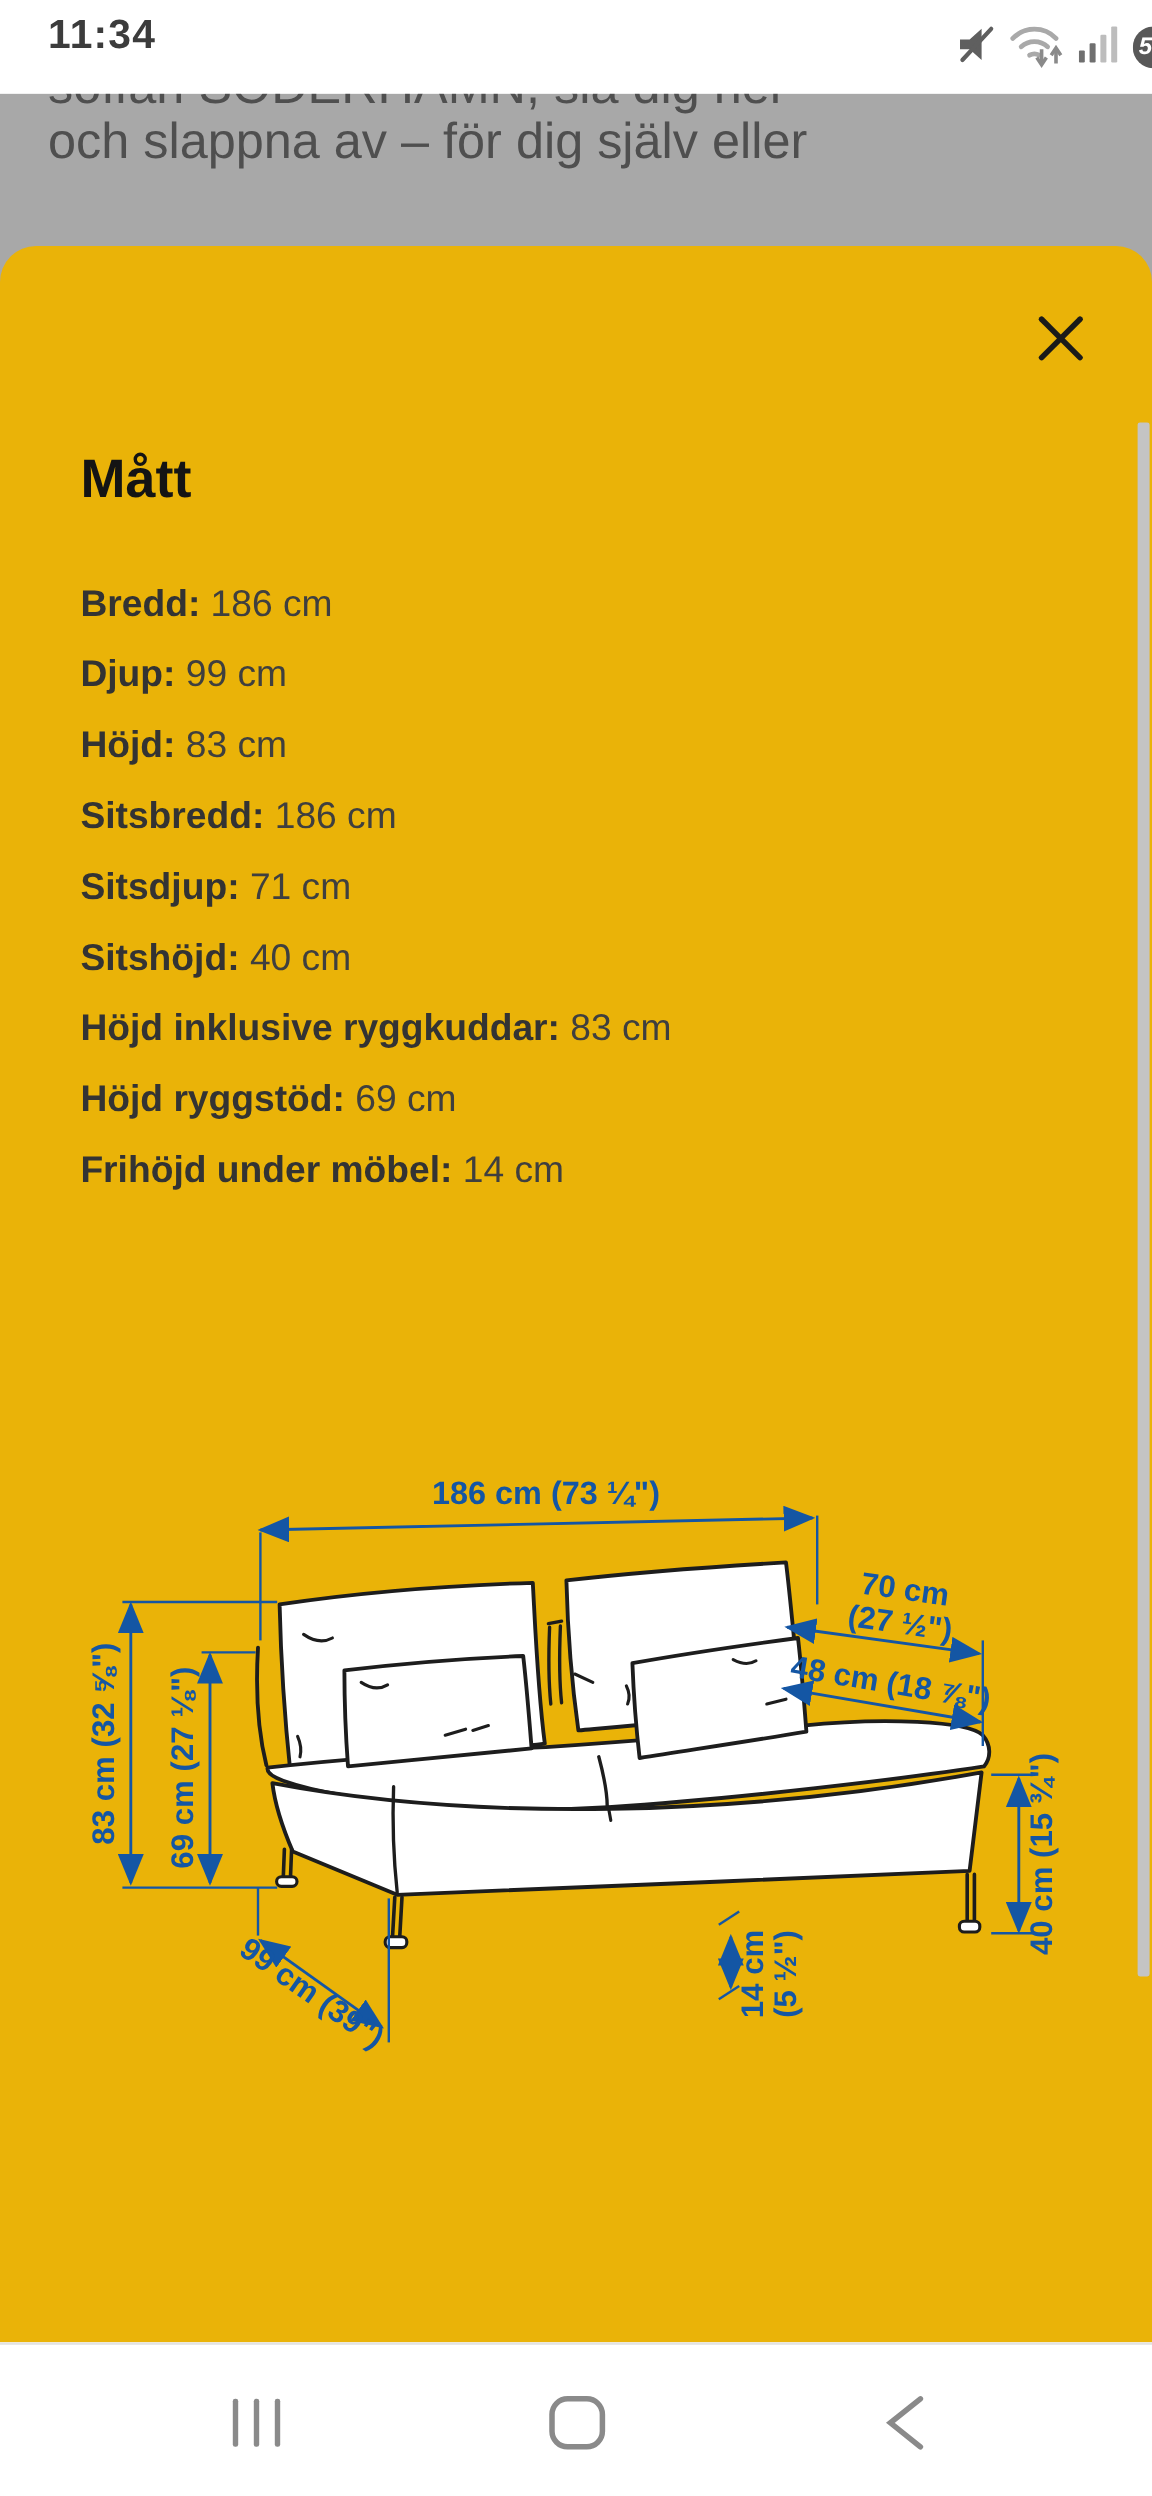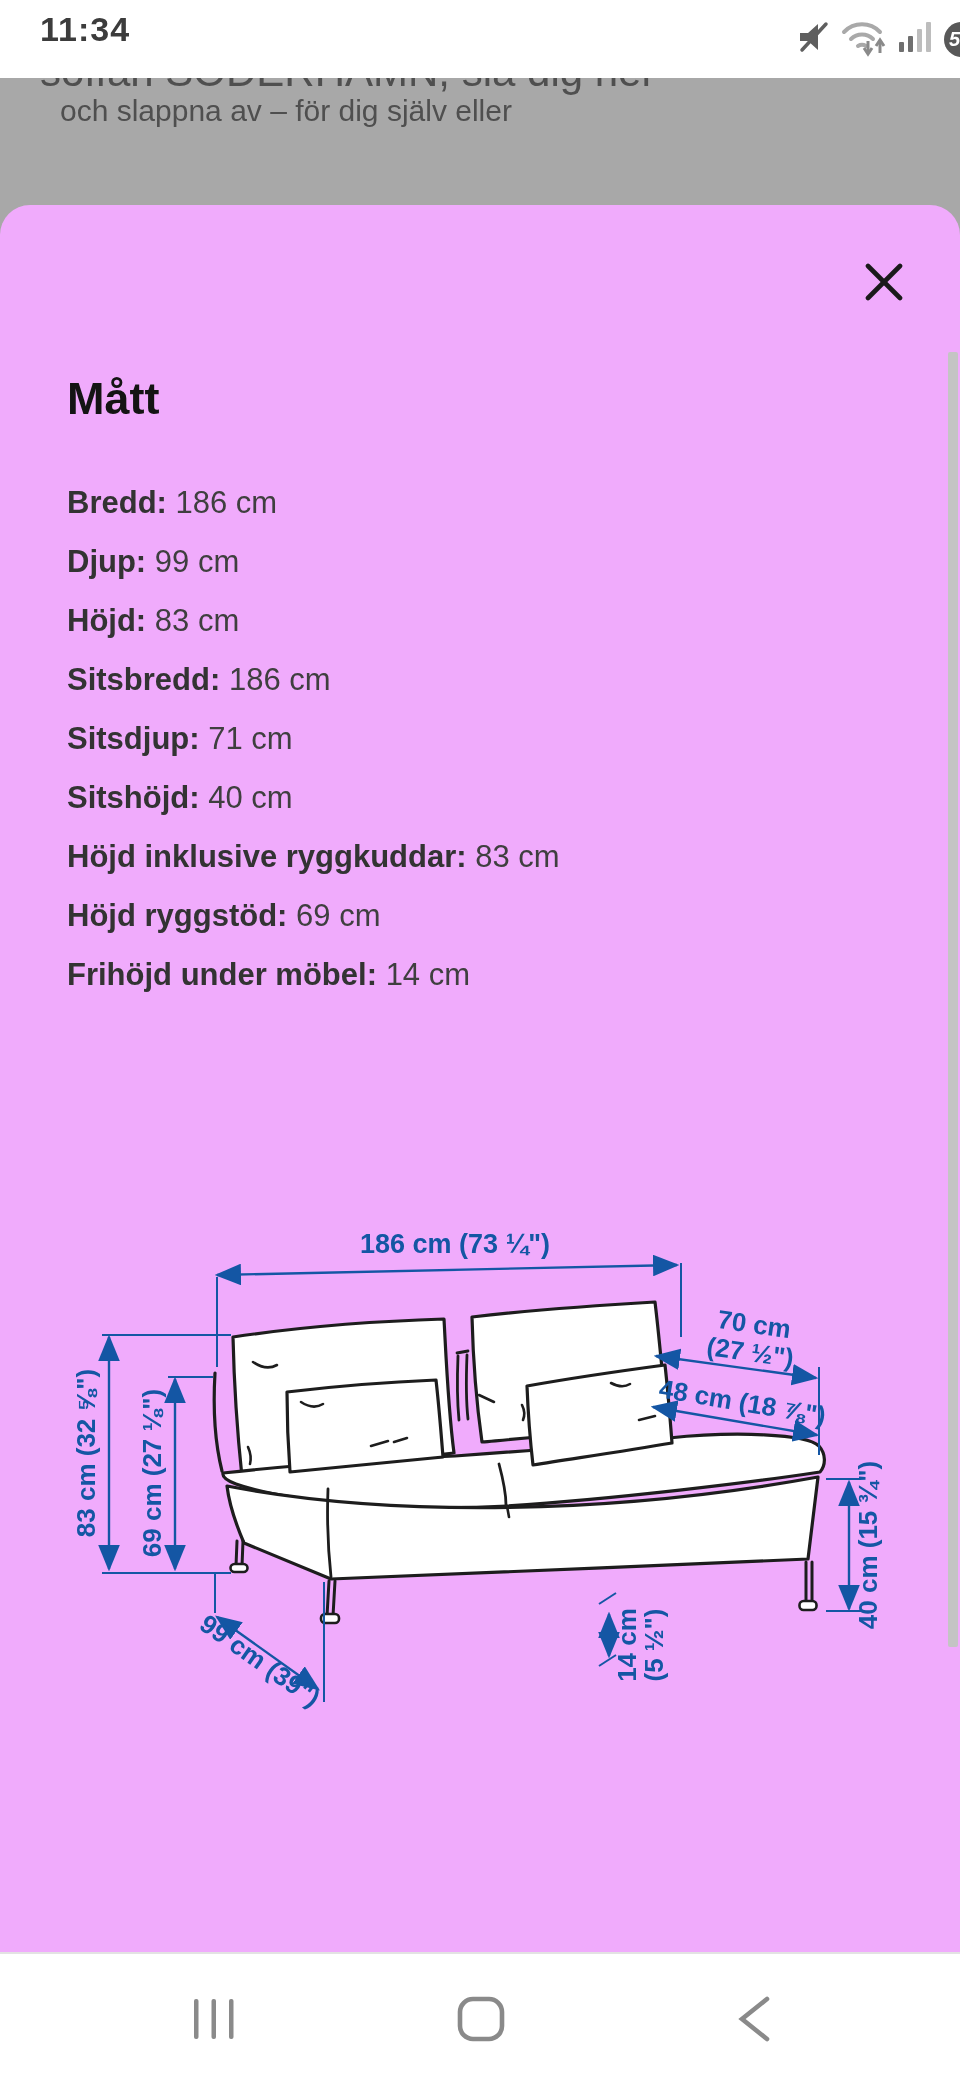--- a/index.html
+++ b/index.html
@@ -10,24 +10,24 @@
   .status-bar{position:absolute;left:0;top:0;width:960px;height:78px;background:#fff;z-index:30;padding-left:48px;}
   .status-time{position:absolute;left:40px;top:10px;font-size:34px;font-weight:600;color:#3c3c3c;letter-spacing:1px;}
   .status-icons{position:absolute;right:12px;top:0;height:78px;display:flex;align-items:center;gap:9px;}
   .battery{width:52px;height:35px;border-radius:17.5px;overflow:hidden;display:flex;}
   .battery-fill{width:32px;height:100%;background:#585858;color:#fff;font-size:20px;font-weight:bold;display:flex;align-items:center;justify-content:center;font-style:italic;}
   .battery-empty{flex:1;background:#b3b3b3;}
 
   
   .dim-strip{position:absolute;left:0;top:78px;width:960px;height:162px;background:#a8a8a8;overflow:hidden;z-index:10;}
   .dim-line1{position:absolute;left:40px;top:-30px;font-size:42px;color:#4f4f4f;white-space:nowrap;}
-  .dim-line2{position:absolute;left:40px;top:16px;font-size:30px;color:#4f4f4f;white-space:nowrap;margin-left:20px;}
-
-  
-  .modal{position:absolute;left:0;top:205px;width:960px;height:1747px;background:#f0abfc;border-radius:30px 30px 0 0;z-index:20;}
+  .dim-line2{position:absolute;left:40px;top:16px;font-size:42px;color:#4f4f4f;white-space:nowrap;}
+
+  
+  .modal{position:absolute;left:0;top:205px;width:960px;height:1747px;background:#eab308;border-radius:30px 30px 0 0;z-index:20;}
   .close-btn{position:absolute;left:862px;top:56px;width:44px;height:44px;background:none;border:none;padding:0;cursor:pointer;}
   .modal-title{position:absolute;left:67px;top:168px;font-size:45px;font-weight:bold;color:#141414;margin:0;}
   .measure-list{position:absolute;left:67px;top:268px;font-size:31px;line-height:59px;color:#3f3f3f;}
   .m-label{font-weight:bold;color:#333;}
   .m-val{color:#3f3f3f;margin-top:17px;}
   .modal-scrollbar{position:absolute;left:948px;top:147px;width:10px;height:1295px;background:#c4c4c4;border-radius:2px;}
 
   .diagram{position:absolute;left:55px;top:1010px;width:850px;height:580px;}
   .dim-text{font-weight:bold;font-size:26px;}
   .dim-text-lg{font-weight:bold;font-size:27px;}

